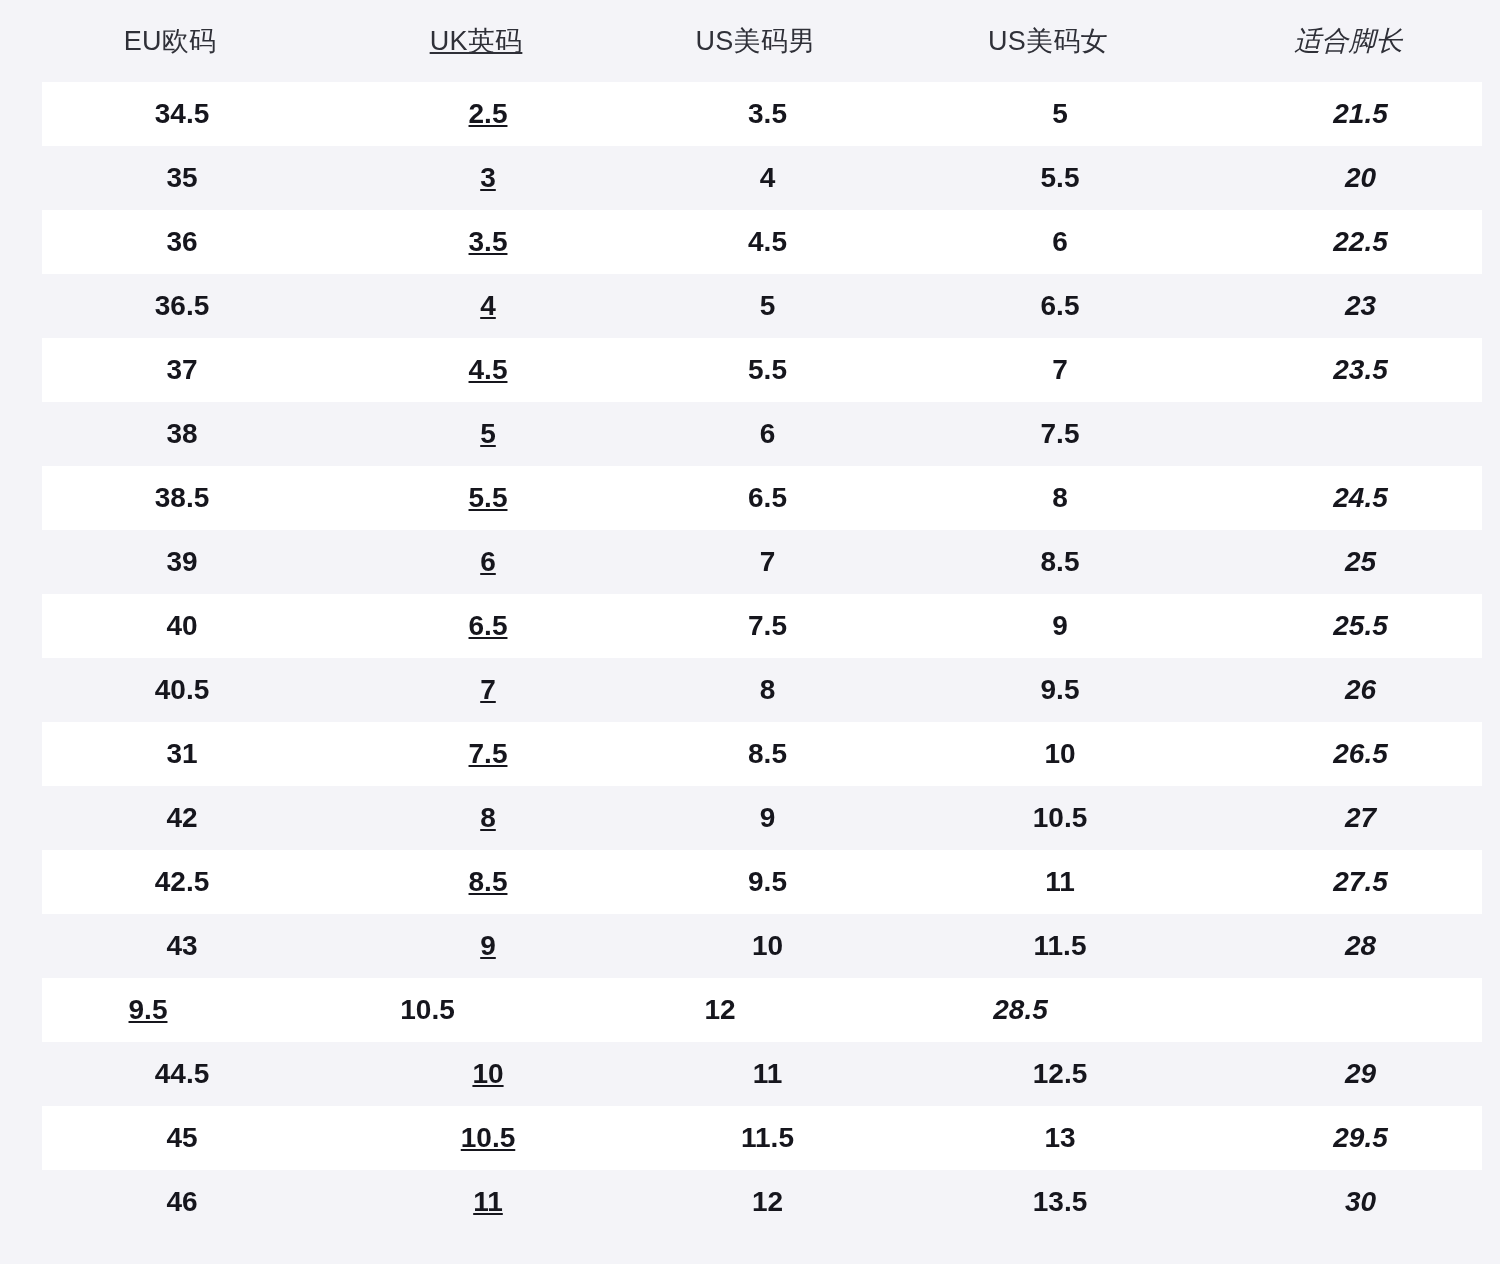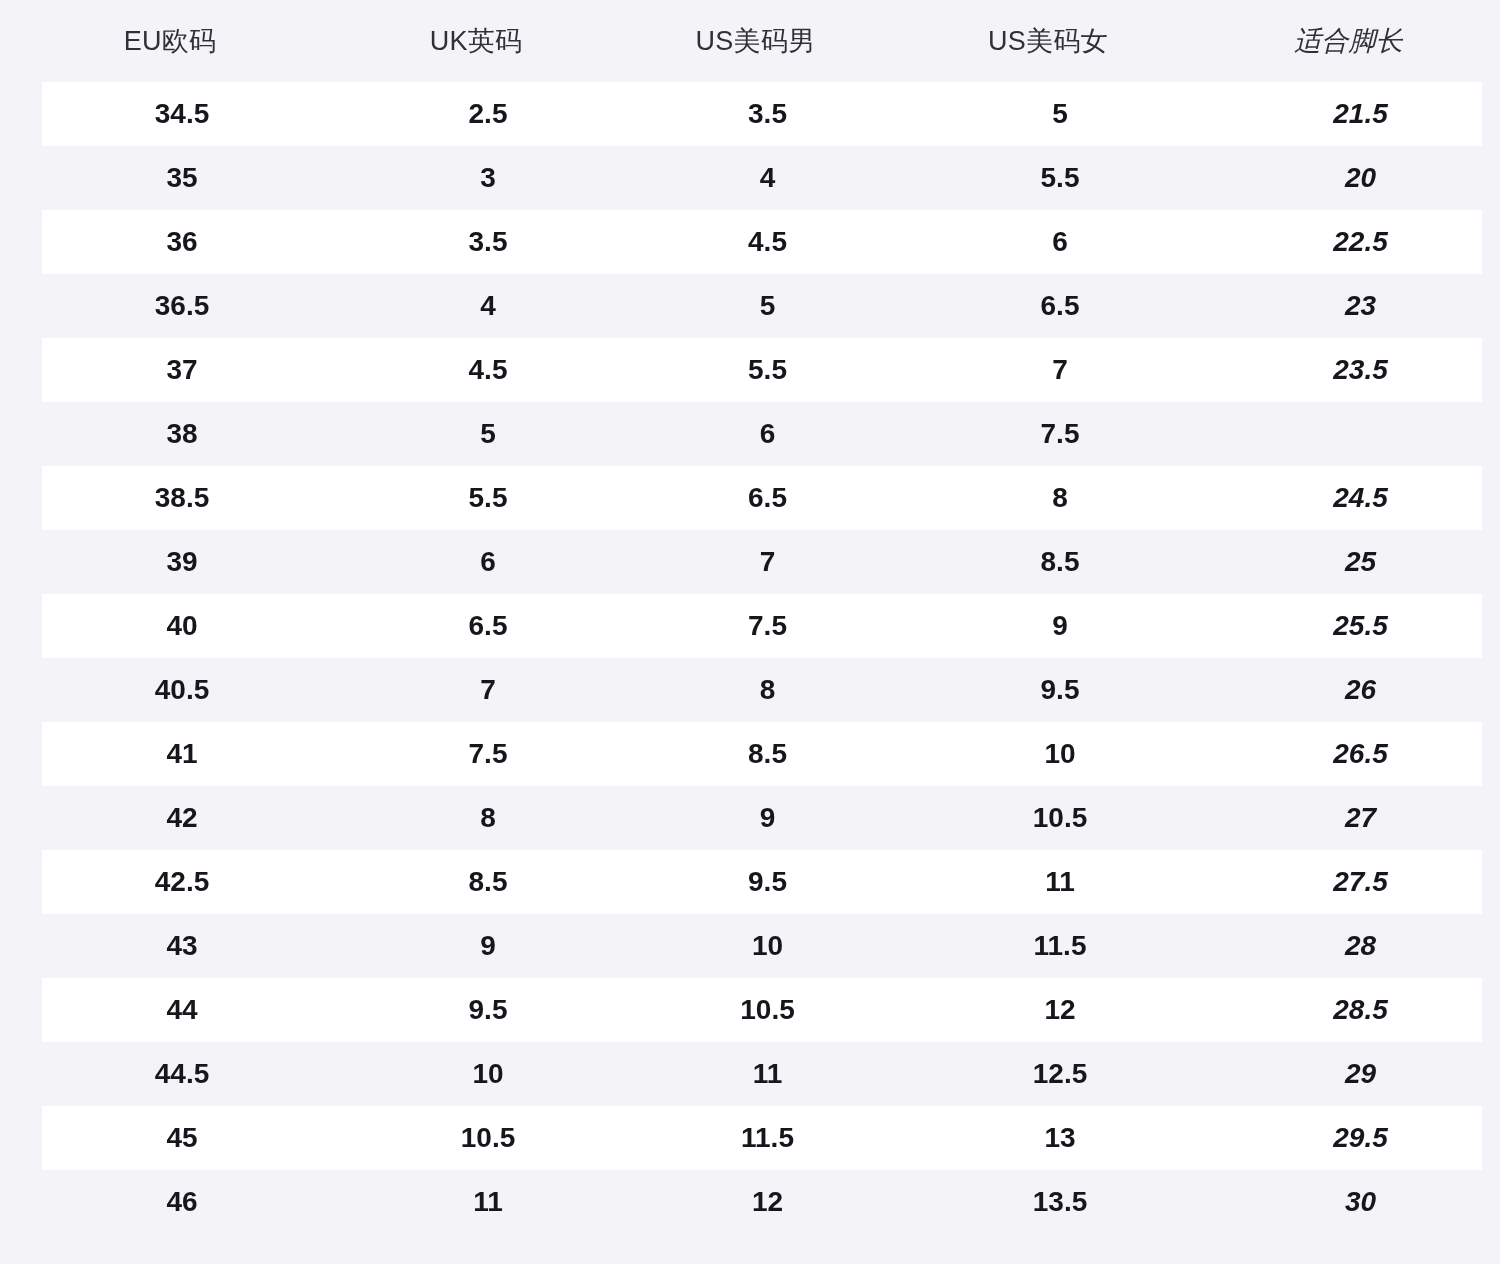--- a/index.html
+++ b/index.html
@@ -84,21 +84,21 @@
     z-index: 1;
     font-size: 28px;
     font-weight: 700;
     color: #16161d;
     text-align: center;
     line-height: 1;
   }
 
   
   .cell.col-0 { width: 340px; }
-  .cell.col-1 { width: 272px; }
+  .cell.col-1 { width: 272px; text-decoration: underline; }
   .cell.col-2 { width: 287px; }
   .cell.col-3 { width: 298px; }
   .cell.col-4 { width: 303px; font-style: italic; }
 </style>
 </head>
 <body>
 
 <div id="size-table">
 
   <div class="table-header">
@@ -173,21 +173,21 @@
         <div class="cell col-4">25.5</div>
       </div>
       <div class="row row-tint">
         <div class="cell col-0">40.5</div>
         <div class="cell col-1">7</div>
         <div class="cell col-2">8</div>
         <div class="cell col-3">9.5</div>
         <div class="cell col-4">26</div>
       </div>
       <div class="row row-white">
-        <div class="cell col-0">41</div>
+        <div class="cell col-0">31</div>
         <div class="cell col-1">7.5</div>
         <div class="cell col-2">8.5</div>
         <div class="cell col-3">10</div>
         <div class="cell col-4">26.5</div>
       </div>
       <div class="row row-tint">
         <div class="cell col-0">42</div>
         <div class="cell col-1">8</div>
         <div class="cell col-2">9</div>
         <div class="cell col-3">10.5</div>
@@ -201,21 +201,20 @@
         <div class="cell col-4">27.5</div>
       </div>
       <div class="row row-tint">
         <div class="cell col-0">43</div>
         <div class="cell col-1">9</div>
         <div class="cell col-2">10</div>
         <div class="cell col-3">11.5</div>
         <div class="cell col-4">28</div>
       </div>
       <div class="row row-white">
-        <div class="cell col-0">44</div>
         <div class="cell col-1">9.5</div>
         <div class="cell col-2">10.5</div>
         <div class="cell col-3">12</div>
         <div class="cell col-4">28.5</div>
       </div>
       <div class="row row-tint">
         <div class="cell col-0">44.5</div>
         <div class="cell col-1">10</div>
         <div class="cell col-2">11</div>
         <div class="cell col-3">12.5</div>

